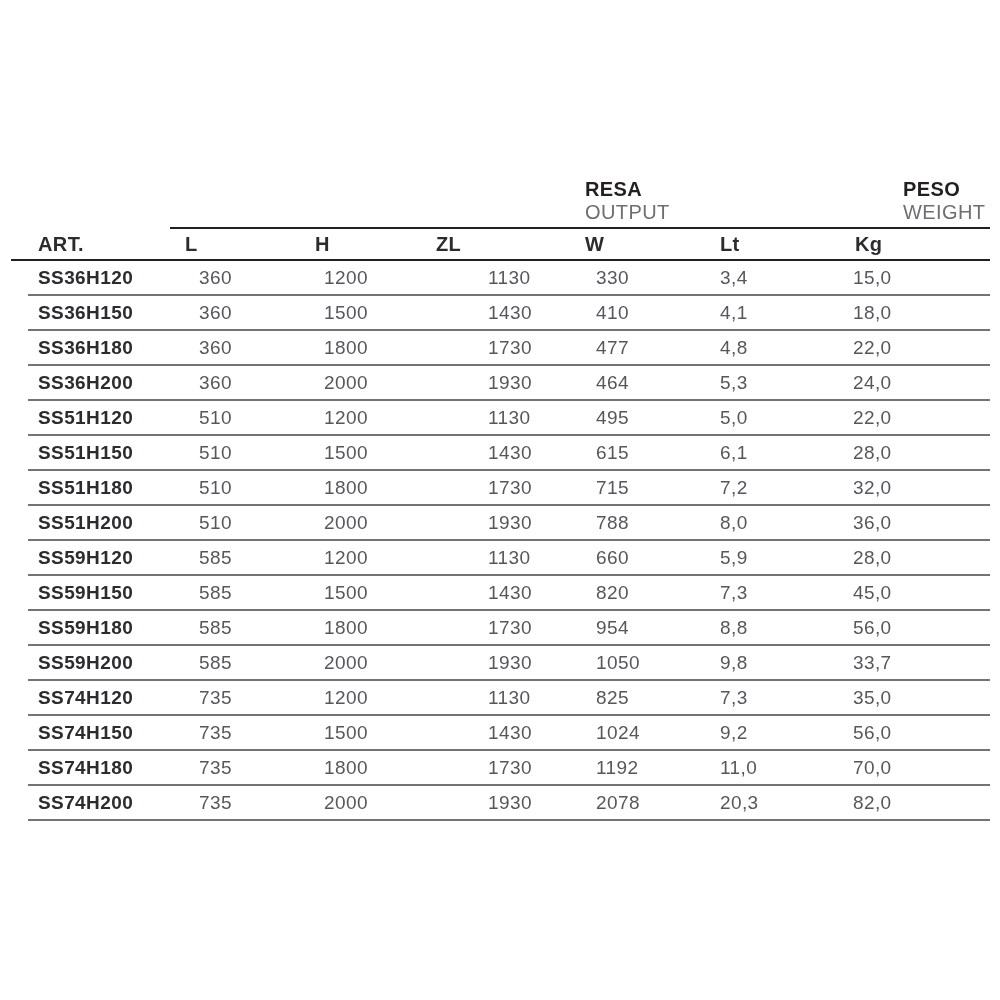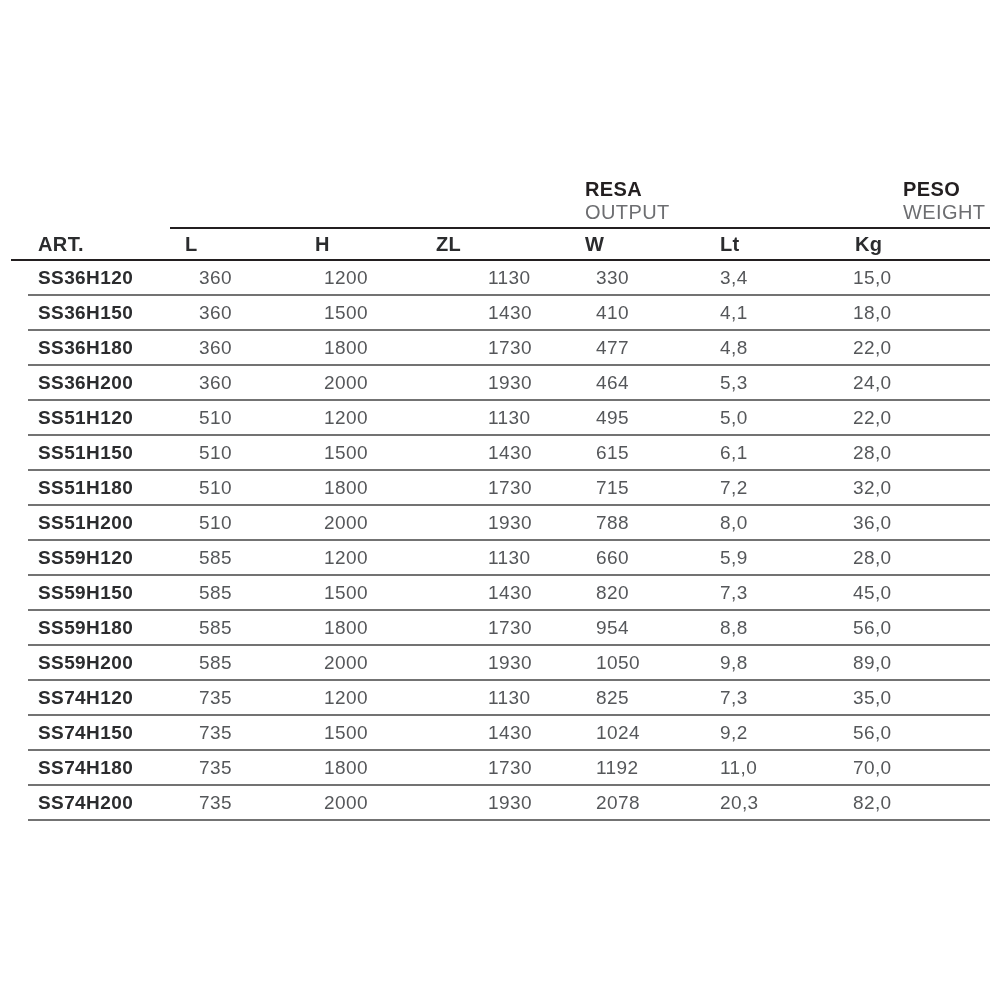--- a/index.html
+++ b/index.html
@@ -252,21 +252,21 @@
       <span class="cell val c5">56,0</span>
     </div>
 
     <div class="row">
       <span class="cell art">SS59H200</span>
       <span class="cell val c0">585</span>
       <span class="cell val c1">2000</span>
       <span class="cell val c2">1930</span>
       <span class="cell val c3">1050</span>
       <span class="cell val c4">9,8</span>
-      <span class="cell val c5">89,0</span>
+      <span class="cell val c5">33,7</span>
     </div>
 
     <div class="row">
       <span class="cell art">SS74H120</span>
       <span class="cell val c0">735</span>
       <span class="cell val c1">1200</span>
       <span class="cell val c2">1130</span>
       <span class="cell val c3">825</span>
       <span class="cell val c4">7,3</span>
       <span class="cell val c5">35,0</span>

